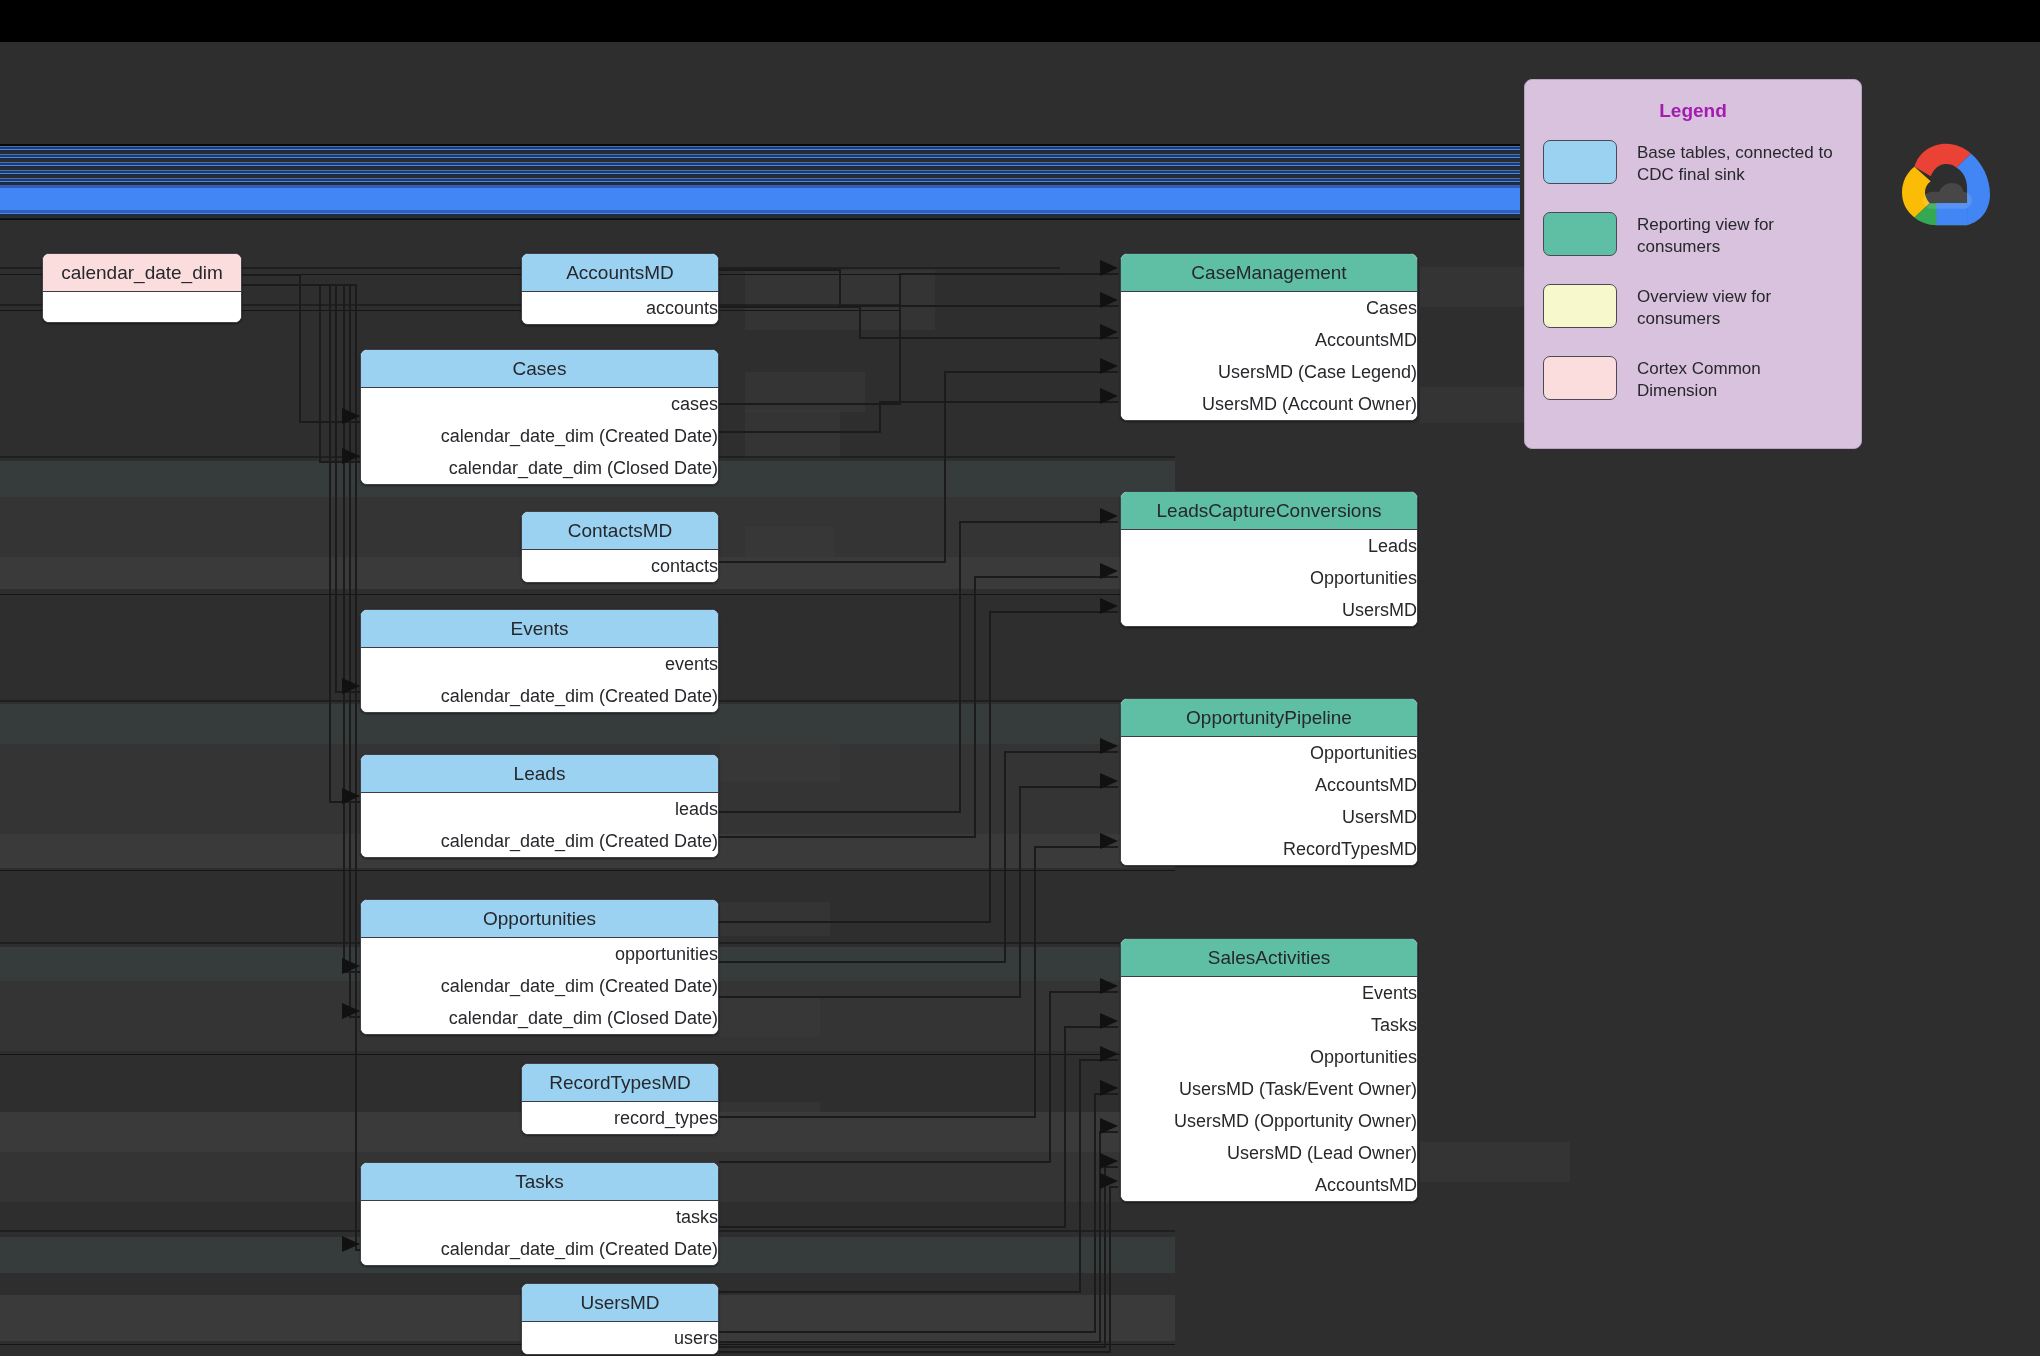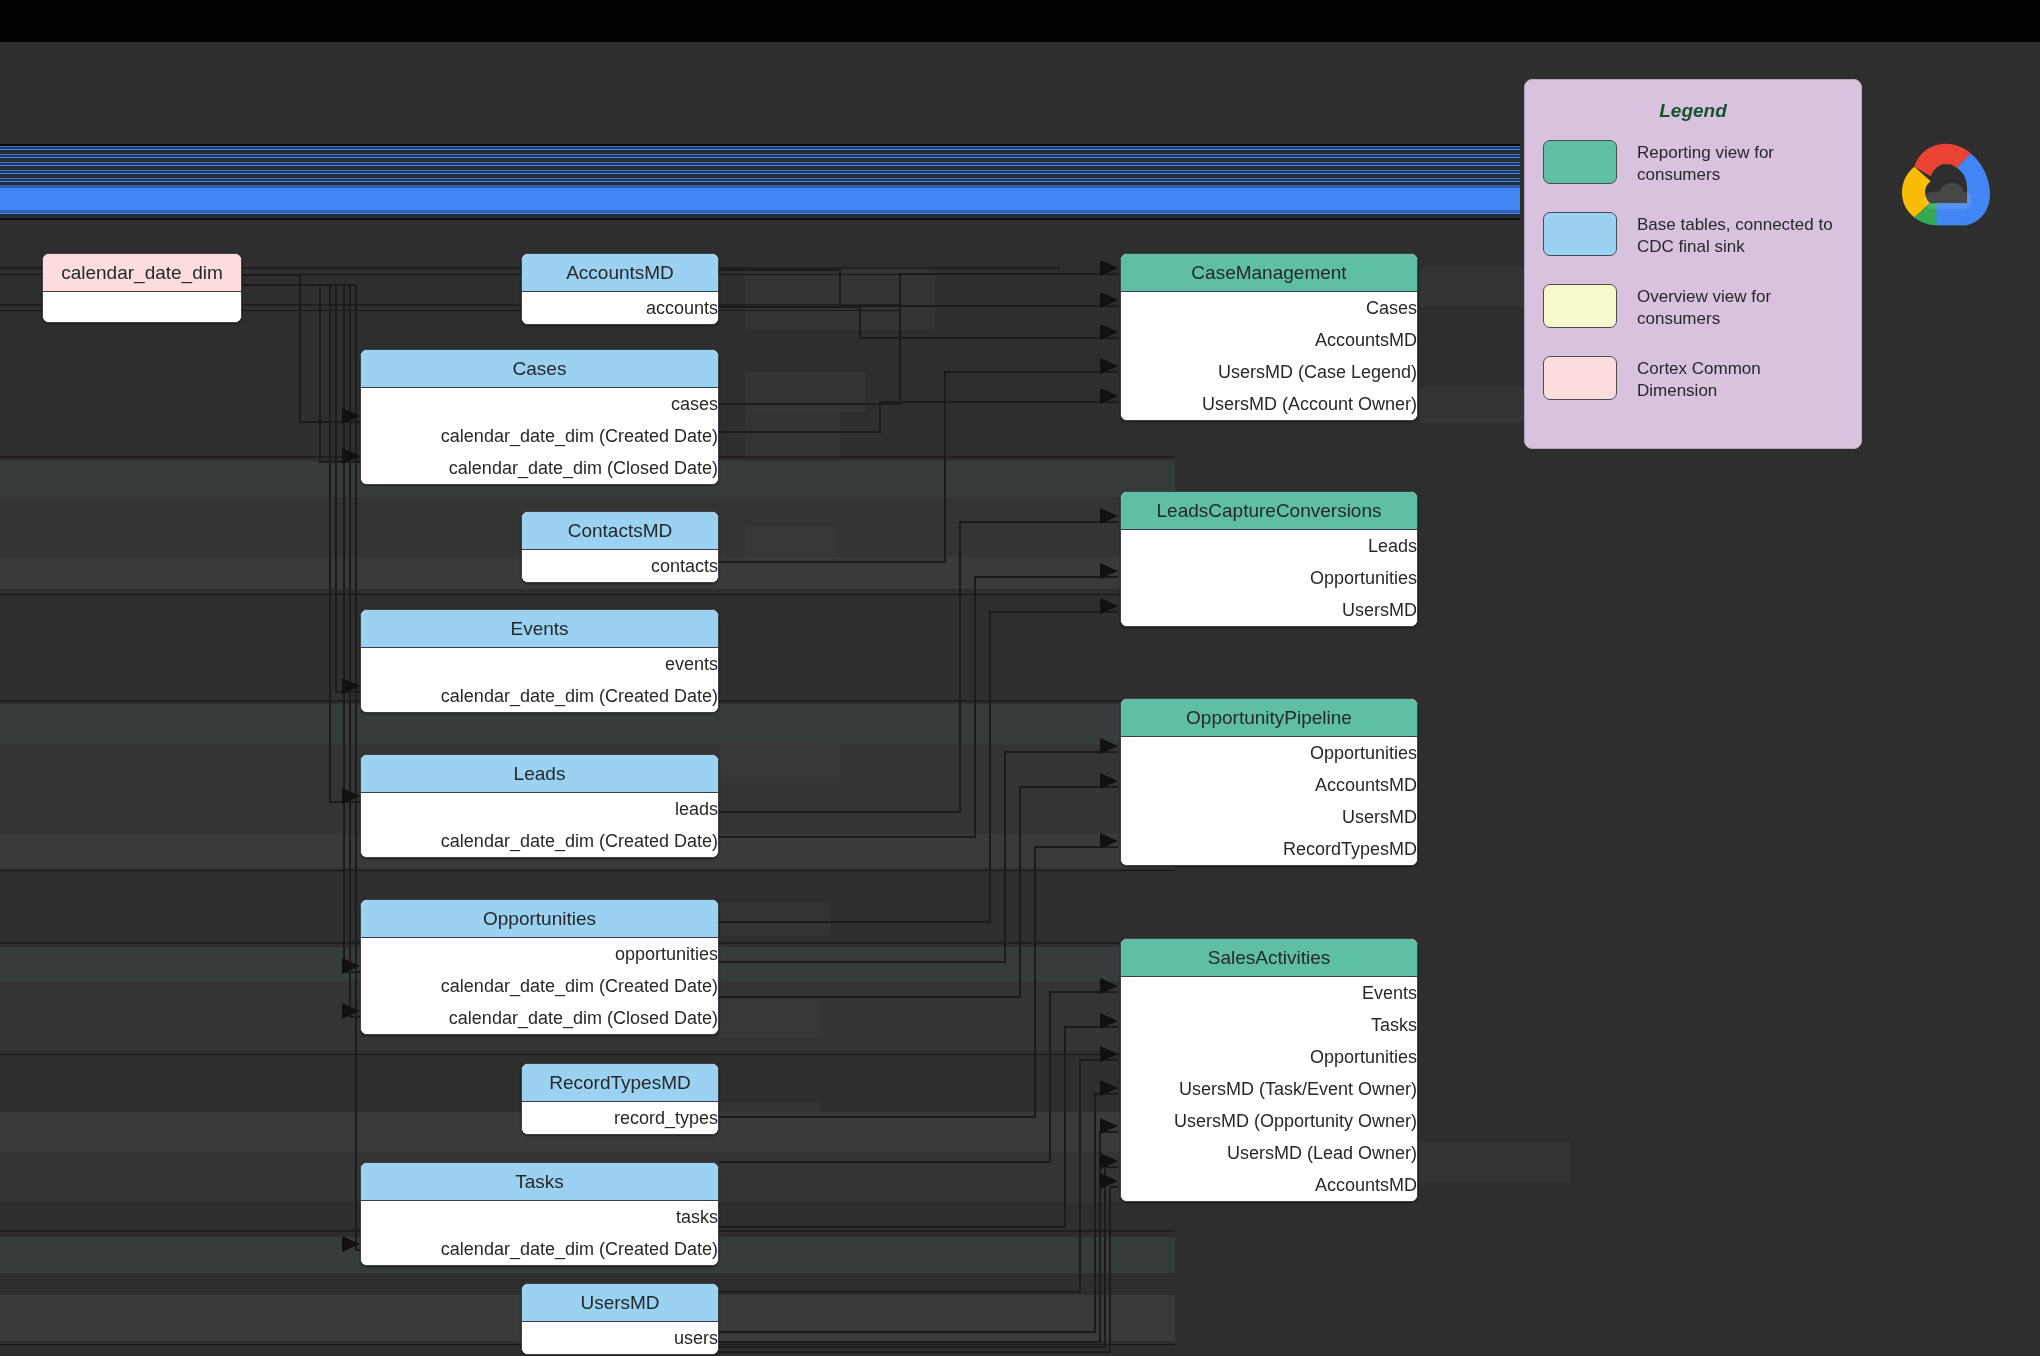--- a/index.html
+++ b/index.html
@@ -94,22 +94,22 @@
     position:absolute;
     left:1524px; top:37px;
     width:338px; height:370px;
     background:#d9c2de;
     border:1px solid #b9a3be;
     border-radius:8px;
     box-sizing:border-box;
     padding:14px 18px 0 18px;
   }
   #legend .ltitle{
-    font-size:19px; font-weight:bold; color:#14532d;
-    text-align:center; margin:6px 0 18px 0;font-style:italic;
+    font-size:19px; font-weight:bold; color:#a21caf;
+    text-align:center; margin:6px 0 18px 0;
   }
   #legend .lrow{
     display:flex; align-items:flex-start;
     margin-bottom:26px;
   }
   #legend .sw{
     width:72px; height:42px; border:1px solid #4a4a52;
     border-radius:7px; flex:0 0 auto; margin-right:20px;
   }
   #legend .ltext{
@@ -348,27 +348,27 @@
         <div class="row">UsersMD (Opportunity Owner)</div>
         <div class="row">UsersMD (Lead Owner)</div>
         <div class="row">AccountsMD</div>
       </div>
     </div>
 
     <div id="legend">
       <div class="ltitle">Legend</div>
 
       <div class="lrow">
+        <div class="sw sw-base"></div>
+        <div class="ltext">Base tables, connected to CDC final sink</div>
+      </div>
+
+      <div class="lrow">
         <div class="sw sw-view"></div>
         <div class="ltext">Reporting view for consumers</div>
-      </div>
-
-      <div class="lrow">
-        <div class="sw sw-base"></div>
-        <div class="ltext">Base tables, connected to CDC final sink</div>
       </div>
 
       <div class="lrow">
         <div class="sw sw-over"></div>
         <div class="ltext">Overview view for consumers</div>
       </div>
 
       <div class="lrow">
         <div class="sw sw-dim"></div>
         <div class="ltext">Cortex Common Dimension</div>

